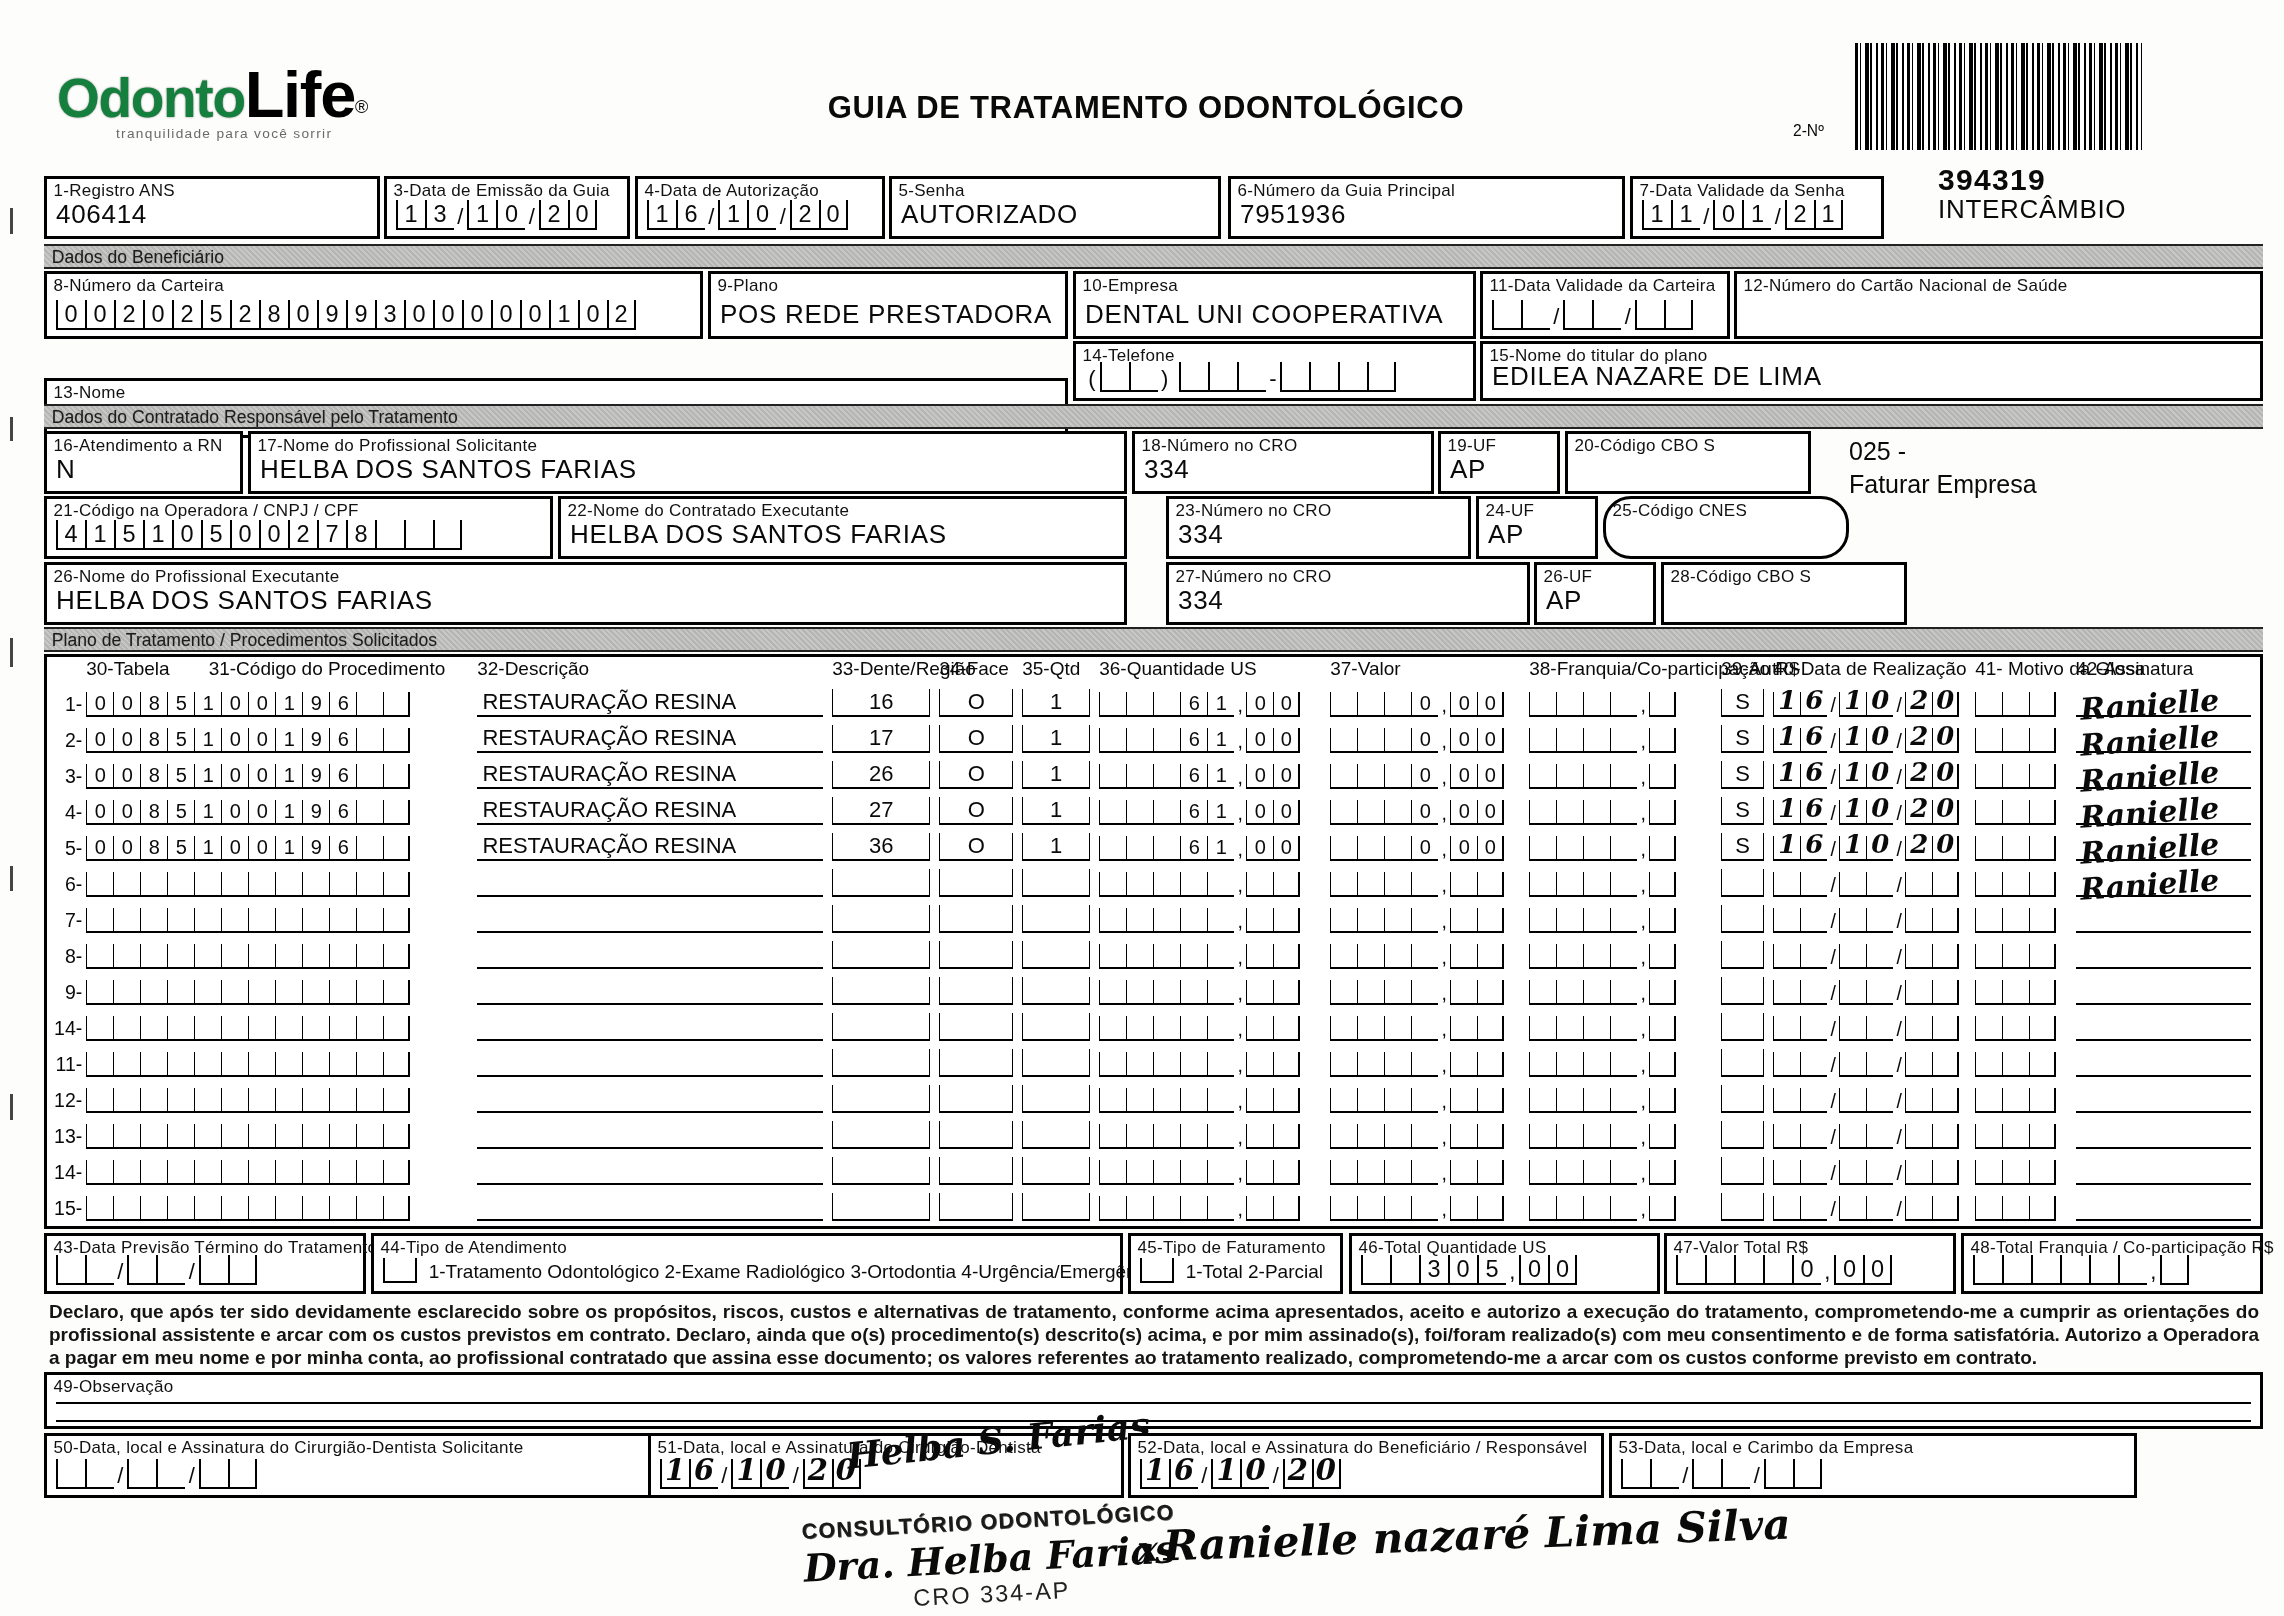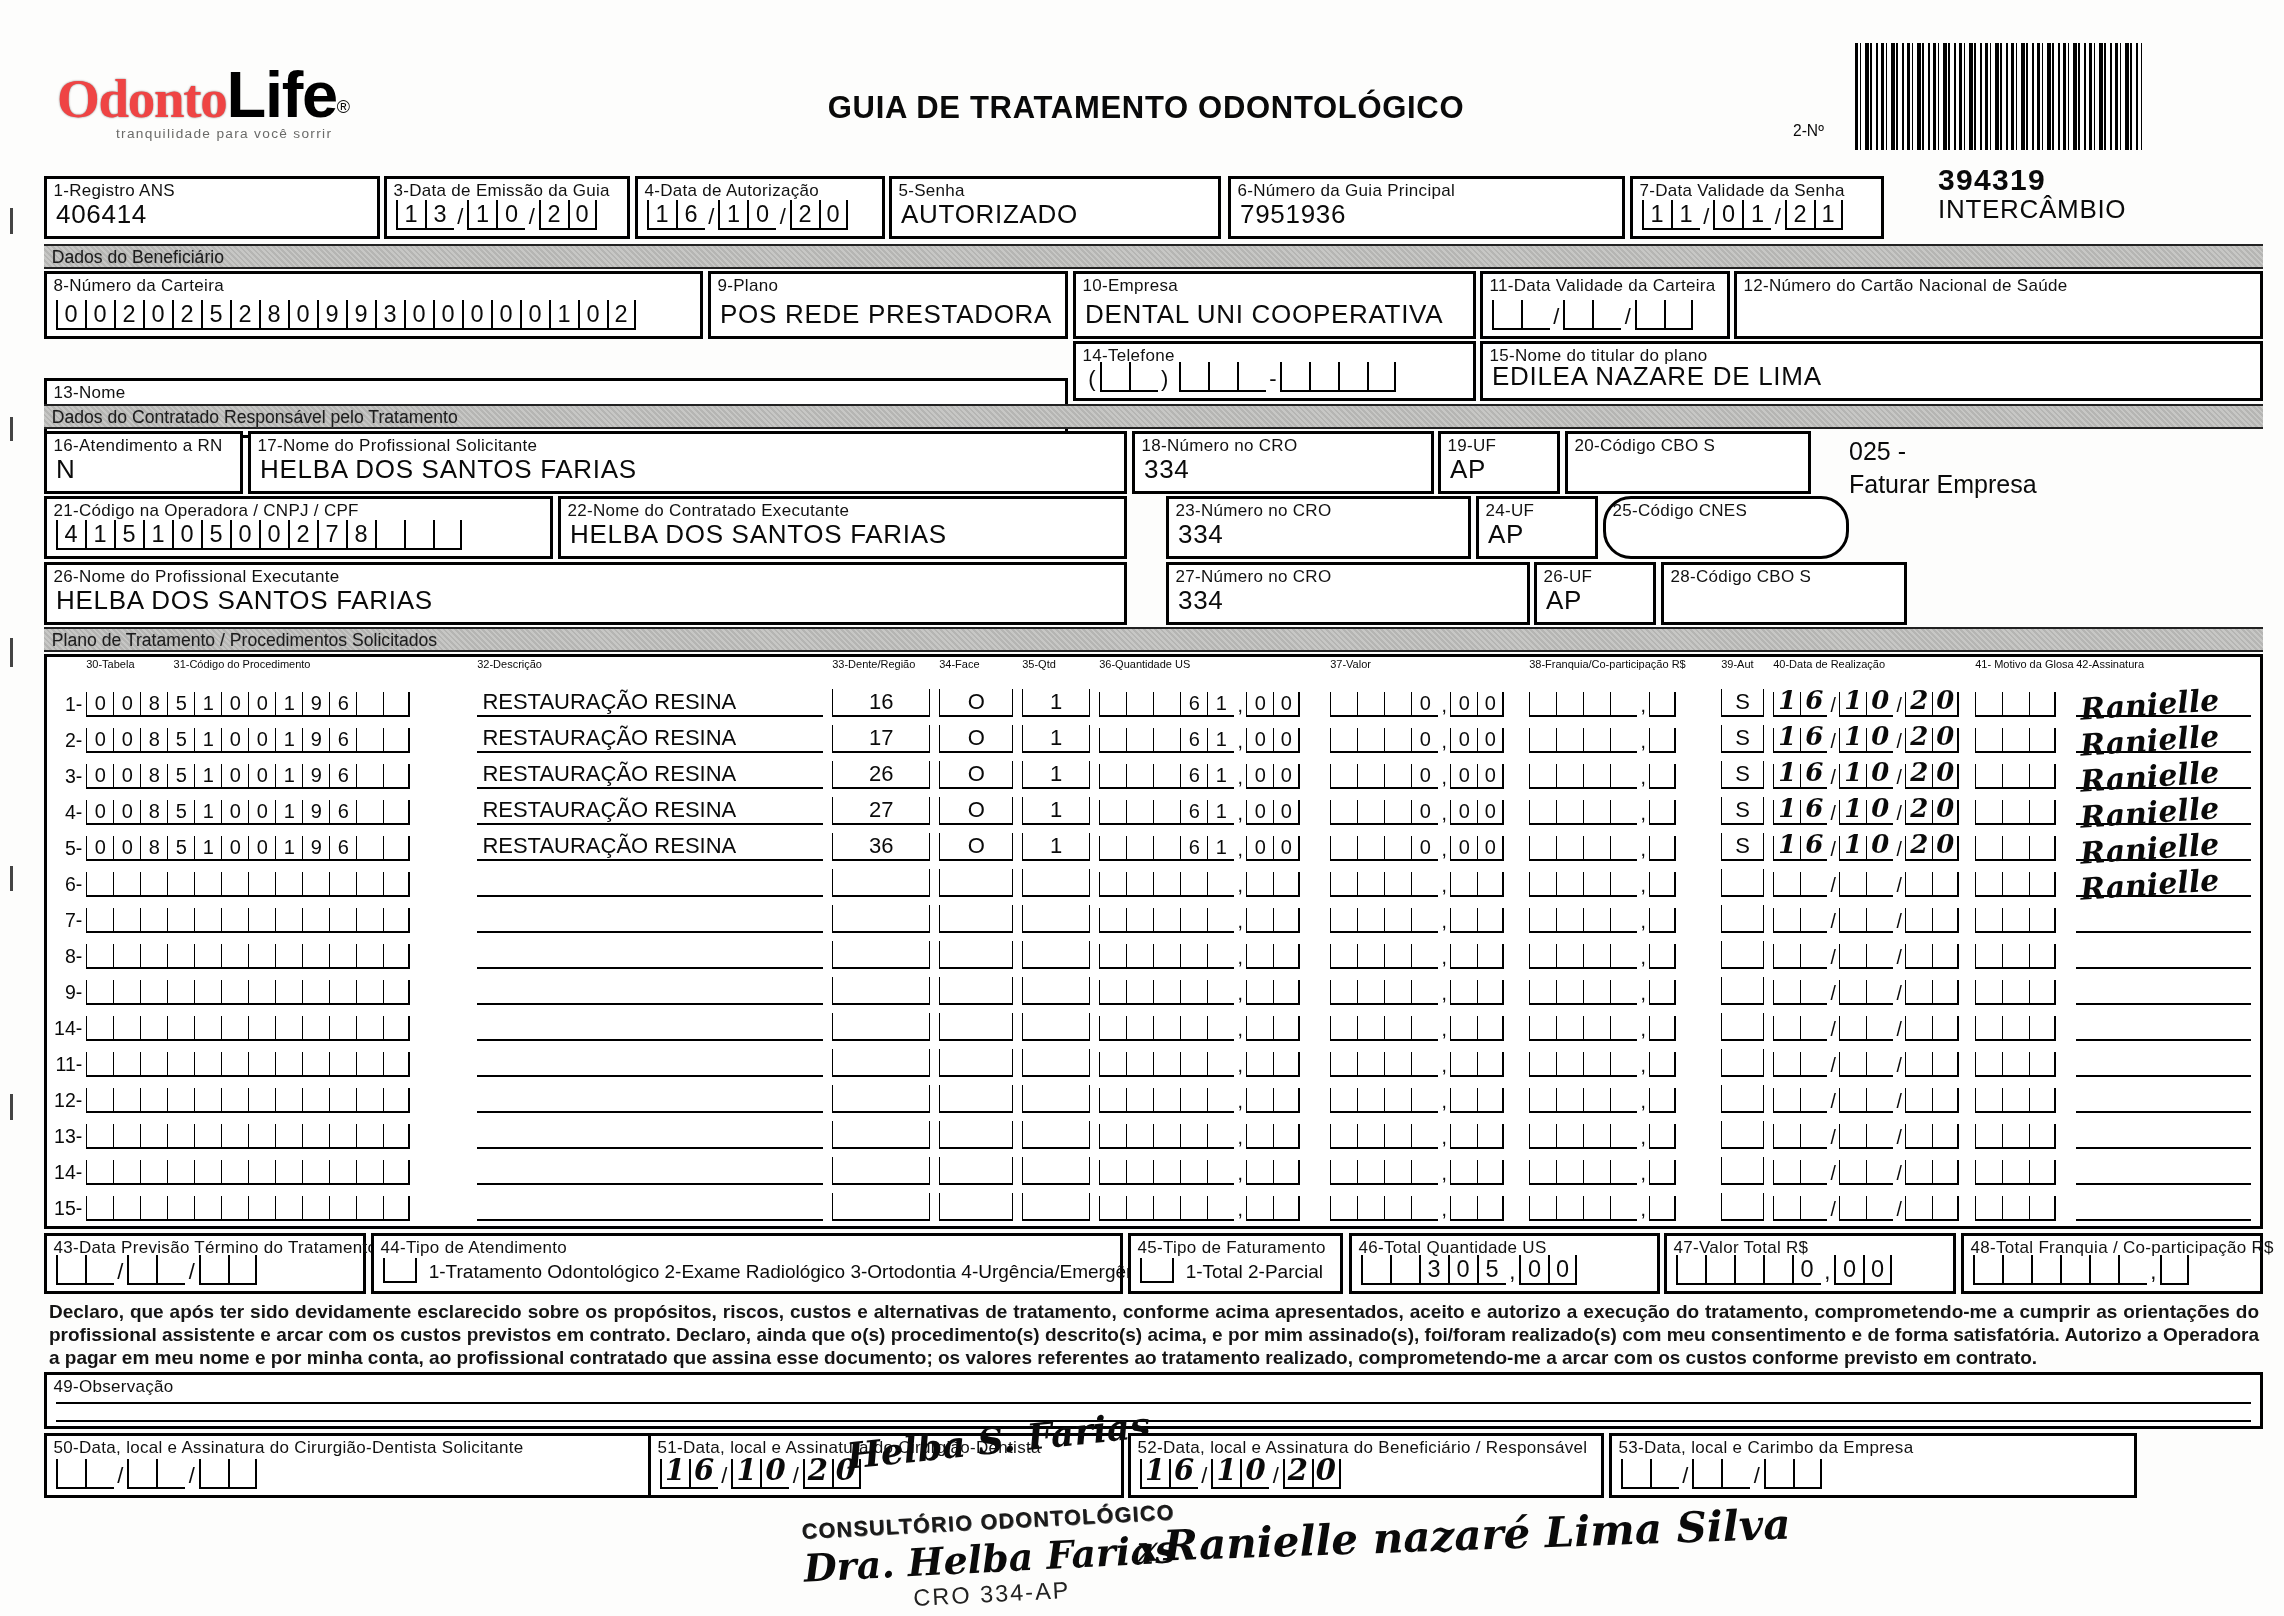--- a/index.html
+++ b/index.html
@@ -17,38 +17,38 @@
             border-left:2px solid #000;border-bottom:2.6px solid #000;font-size:23.5px;box-sizing:border-box;}
   .seg .seg-cell:last-child{border-right:2px solid #000;}
   .seg-sep{display:inline-flex;align-items:flex-end;padding:0 3.3px;font-size:22px;height:30px;}
   .seg.hw .seg-cell{border-bottom:2.6px solid #000;}
   .hwtxt,.seg.hw .seg-cell{font-family:"DejaVu Serif",serif;font-style:italic;font-weight:bold;}
   .seg.hw .seg-cell{font-size:29px;}
   .handwrite{font-family:"DejaVu Serif",serif;font-style:italic;font-weight:bold;white-space:nowrap;}
   
   .ptable{position:absolute;left:44px;top:654px;width:2219px;height:575px;border:3.3px solid #000;box-sizing:border-box;background:#fff;padding:1.3px 0 0 5.2px;}
   .phead,.prow{display:grid;grid-template-columns:34px 391px 355px 107px 83px 77px 231px 199px 192px 52px 202px 101px 1fr;align-items:end;}
-  .phead{height:26px;align-items:start;font-size:11px;white-space:nowrap;}
+  .phead{height:26px;align-items:start;font-size:19px;white-space:nowrap;}
   .phead .h2{display:flex;gap:39px;}
   .prow{height:36px;}
   .pnum{font-size:19.5px;text-align:right;padding-right:3.9px;padding-bottom:3.9px;}
   .prow .seg-cell{width:27px;height:25px;font-size:20px;border-left-width:1.3px;border-bottom-width:2px;margin-bottom:3.3px;}
   .prow .seg-sep{height:25px;font-size:19.5px;margin-bottom:3.3px;}
   .prow .seg.hw .seg-cell{font-size:26px;overflow:visible;}
   .uline{border-bottom:2px solid #000;height:26px;display:flex;align-items:flex-end;font-size:22px;padding:0 5.2px;margin:0 9px 3.3px 0;white-space:nowrap;}
   .tick{border-left:1.3px solid #000;border-right:1.3px solid #000;justify-content:center;}
   .sigline{border-bottom:2px solid #000;margin:0 9px 3.3px 0;height:29px;position:relative;}
   .sigtxt{position:absolute;bottom:-6.5px;left:3.9px;font-size:30px;transform:rotate(-4deg);}
   .checkbox{width:34px;height:25px;border-left:2px solid #000;border-right:2px solid #000;border-bottom:2.6px solid #000;display:inline-block;box-sizing:border-box;}
   .optline{position:absolute;left:9px;bottom:7.8px;display:flex;align-items:flex-end;gap:11.7px;font-size:19px;white-space:nowrap;}
   .decl{position:absolute;left:49px;top:1300px;width:2210px;font-size:19px;line-height:1.22;text-align:justify;font-weight:bold;color:#141414;}
   .barcode{position:absolute;left:1855px;top:43px;width:287px;height:107px;
     background:repeating-linear-gradient(90deg,#000 0 2.6px,#fff 2.6px 4.6px,#000 4.6px 5.9px,#fff 5.9px 9.8px,#000 9.8px 13.7px,#fff 13.7px 15px,#000 15px 17px,#fff 17px 21.5px,#000 21.5px 23px,#fff 23px 26px);}
   .logo{position:absolute;left:57px;top:57px;}
-  .logo .l1{font-size:55px;font-weight:bold;letter-spacing:-1.3px;color:#ef4444;text-shadow:0 0 2px #777;font-family:Liberation Serif, serif;}
+  .logo .l1{font-size:55px;font-weight:bold;letter-spacing:-1.3px;color:#15803d;text-shadow:0 0 2px #777;}
   .logo .l2{font-size:65px;font-weight:bold;letter-spacing:-1.3px;color:#000;text-align:right;}
   .logo sup{font-size:18px;}
   .tagline{font-size:13.7px;color:#6a6a68;letter-spacing:1.3px;margin-top:-6.5px;margin-left:59px;}
   .title{position:absolute;left:651px;top:90px;width:990px;text-align:center;font-size:31px;font-weight:bold;letter-spacing:0.7px;}
   .codeblk{position:absolute;left:1938px;top:164px;line-height:1.05;}
   .codeblk .n{font-size:30px;font-weight:bold;letter-spacing:1.3px;}
   .codeblk .t{font-size:26px;letter-spacing:0.7px;}
   .note025{position:absolute;left:1849px;top:435px;font-size:25px;line-height:1.3;}
   .obsline{position:absolute;left:9px;right:9px;border-bottom:2px solid #000;}
   .stamp{position:absolute;left:775px;top:1510px;width:430px;text-align:center;transform:rotate(-3deg);}

